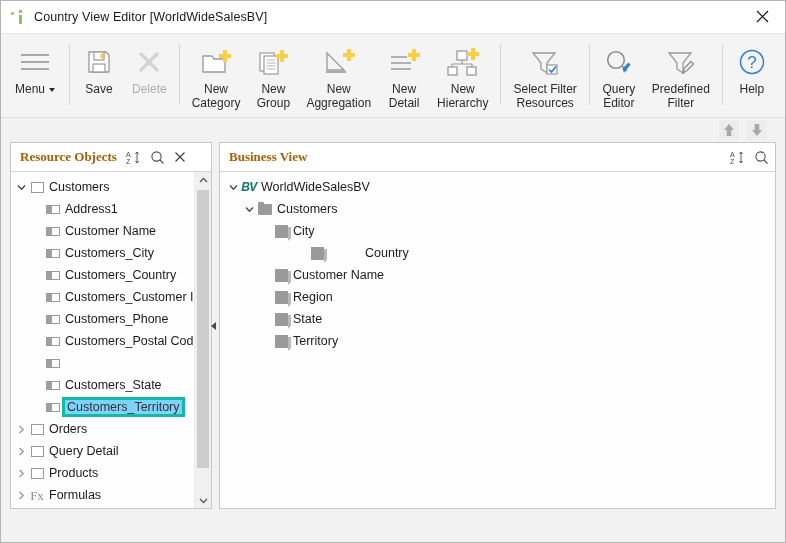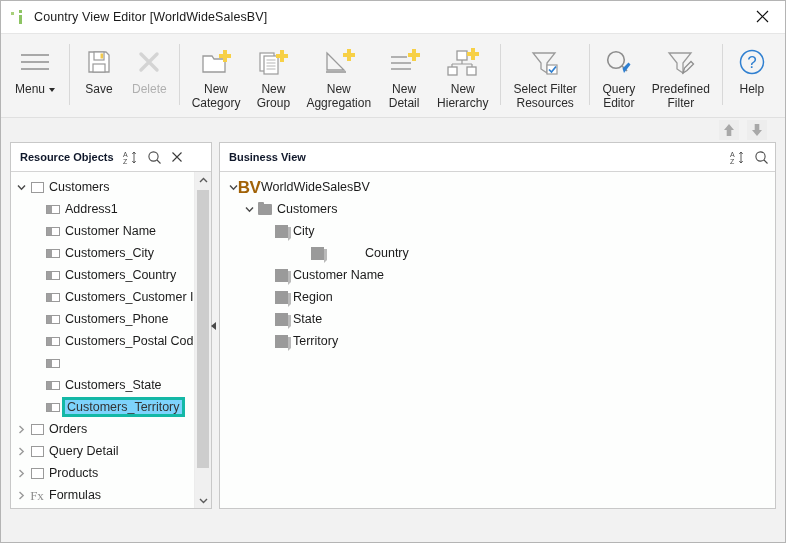--- a/index.html
+++ b/index.html
@@ -168,24 +168,25 @@
     height: 29px;
     flex: none;
     background: #ffffff;
     border-bottom: 1px solid #d4d4d4;
     display: flex;
     align-items: center;
     padding: 0 6px 0 9px;
     box-sizing: border-box;
   }
   .panel-title {
-    font-size: 11px;
+    font-size: 13px;
     font-weight: bold;
-    color: #0f172a;
+    color: #a16207;
     flex: none;
+    font-family: Liberation Serif, serif;
   }
   .hdr-icons {
     display: flex;
     align-items: center;
     gap: 9px;
     margin-left: 9px;
   }
   .panel.right .hdr-icons { margin-left: auto; }
   .hdr-icon { cursor: default; display:flex; align-items:center; }
 
@@ -236,25 +237,26 @@
     background: #ffffff;
     box-sizing: border-box;
     position: relative;
   }
   .ico-field::before {
     content:"";
     position:absolute; left:0; top:0; bottom:0; width: 5px;
     background: #a0a0a0;
   }
   .ico-bv {
-    font-size: 17px;
+    font-size: 12px;
     font-weight: bold;
-    color: #a16207;
+    color: #0f766e;
     letter-spacing: -0.5px;
     line-height: 1;
+    font-style: italic;
   }
   .ico-fx {
     font-size: 13px;
     color: #8e8e8e;
     line-height: 1;
     font-family: "Liberation Serif", serif;
   }
   .ico-folder-gray {
     width: 14px; height: 11px;
     background: #9a9a9a;

